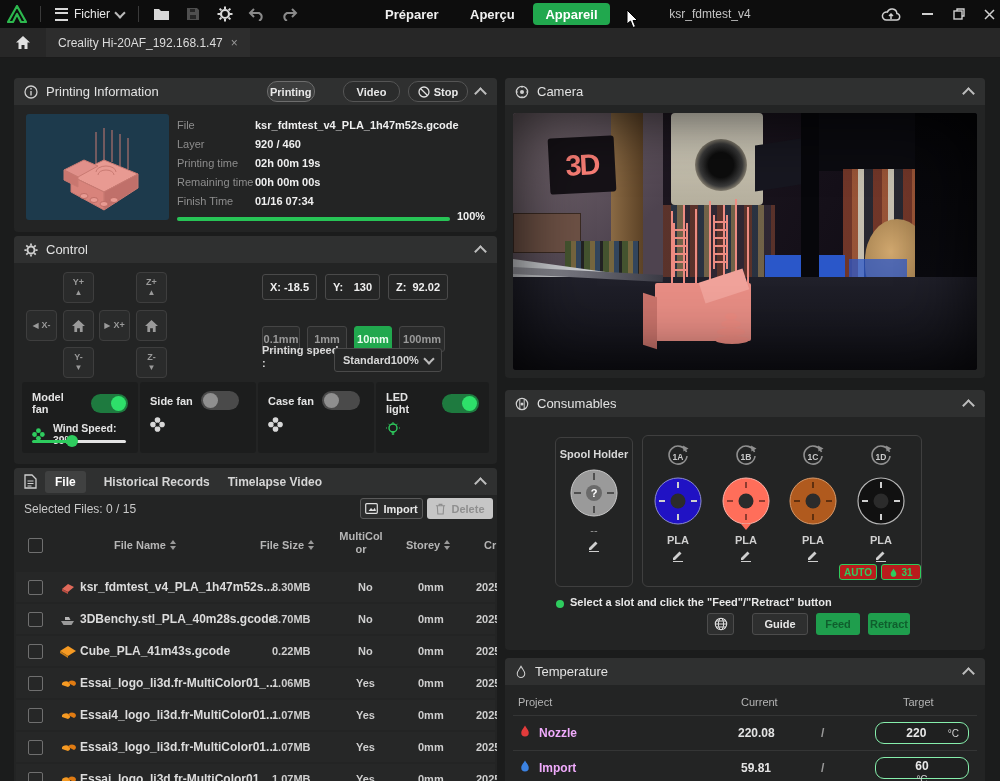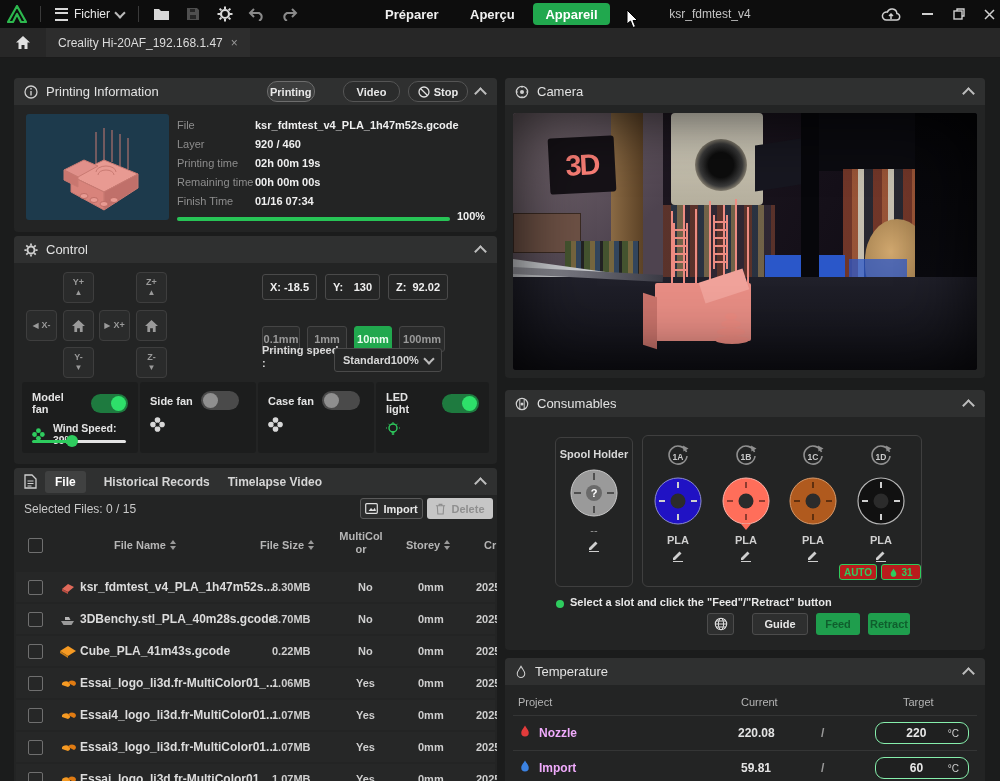--- a/index.html
+++ b/index.html
@@ -853,19 +853,19 @@
       <span class="t-unit">°C</span>
     </div>
     <div class="t-sep" style="top:92px;"></div>
 
     <svg class="abs" style="left:14px;top:101px;" width="12" height="14" viewBox="0 0 16 16">
         <path d="M8 0.5 C5.5 5 3 7 3 10.2 a5 5 0 0 0 10 0 C13 7 10.5 5 8 0.5 Z" fill="#3b82e2"></path>
       </svg>
     <span class="t-name" style="left:34px;top:103px;">Import</span>
     <span class="t-val" style="left:236px;top:103px;">59.81</span>
     <span class="t-val" style="left:316px;top:103px;color:#9a9a9a;">/</span>
-    <div class="t-input" style="left:370px;top:99px;">
+    <div class="t-input" style="left:370px;top:99px;flex-direction:column;">
       <input value="60" style="">
       <span class="t-unit">°C</span>
     </div>
   </div>
 
 </div>
 
 </body></html>

